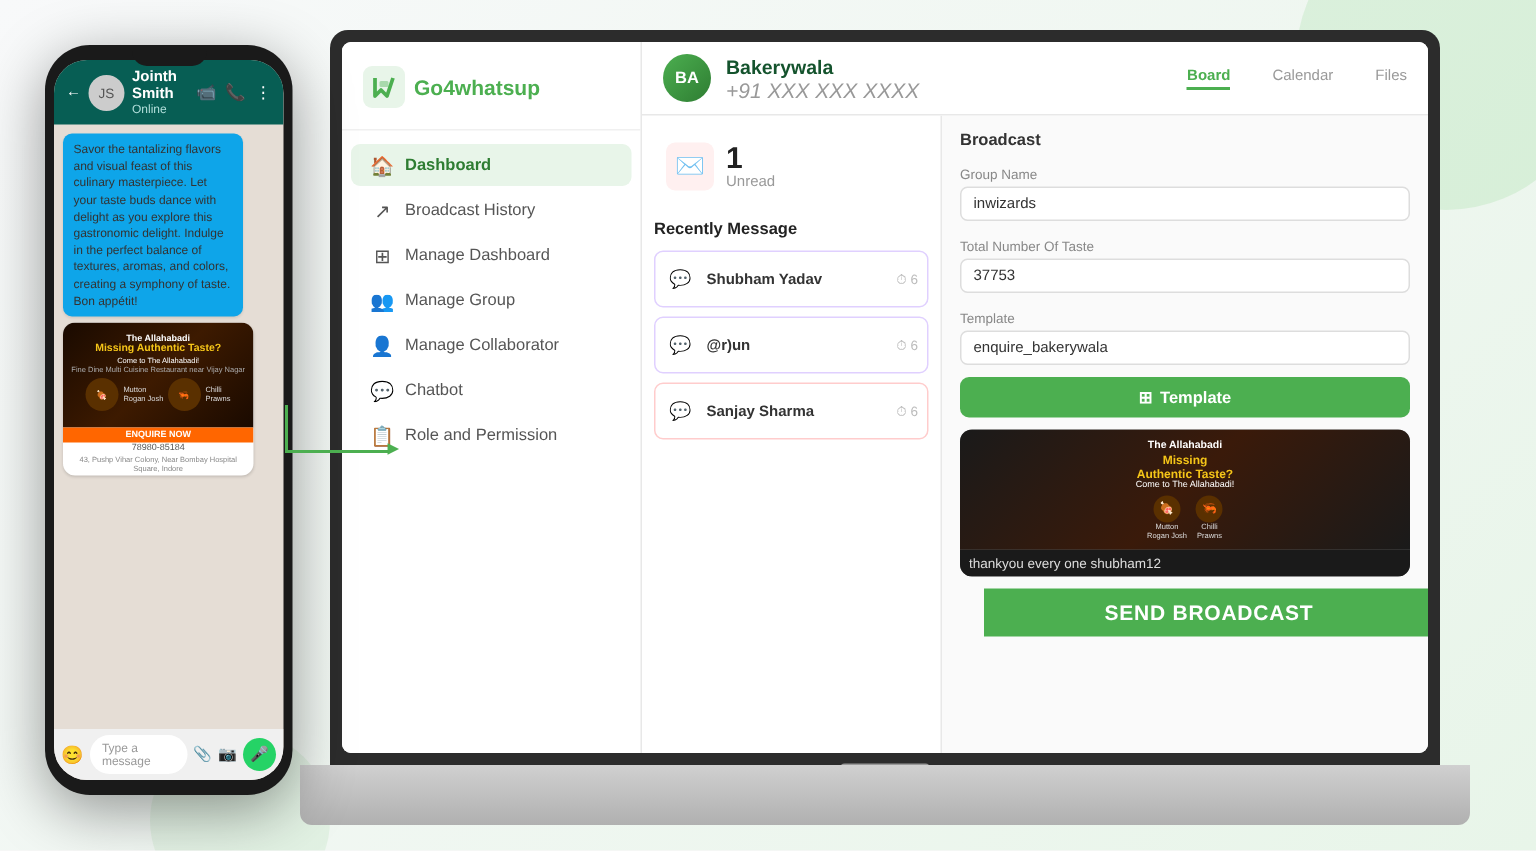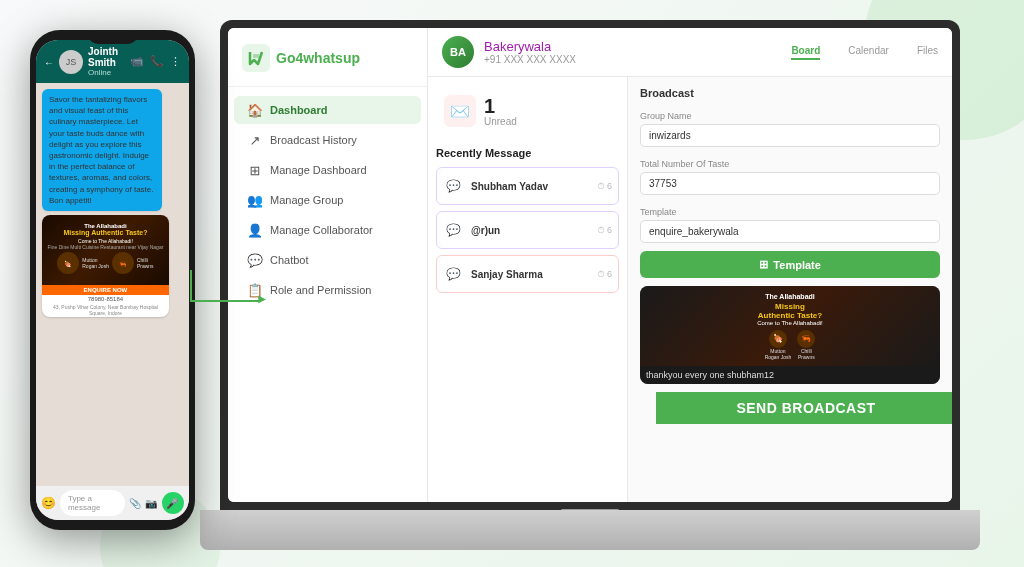--- a/index.html
+++ b/index.html
@@ -162,26 +162,27 @@
       align-items: center;
       justify-content: center;
       color: #fff;
       font-size: 11px;
       font-weight: 700;
       margin-right: 10px;
     }
     .header-info { flex: 1; }
     .header-name {
       font-size: 13px;
-      font-weight: 400;
-      color: #a21caf;
+      font-weight: 700;
+      color: #14532d;
     }
     .header-phone {
-      font-size: 10px;
+      font-size: 14px;
       color: #999;
+      font-style: italic;
     }
     .header-tabs {
       display: flex;
       gap: 28px;
       font-size: 10px;
       color: #999;
     }
     .header-tabs .tab-active {
       color: #4caf50;
       border-bottom: 2px solid #4caf50;

